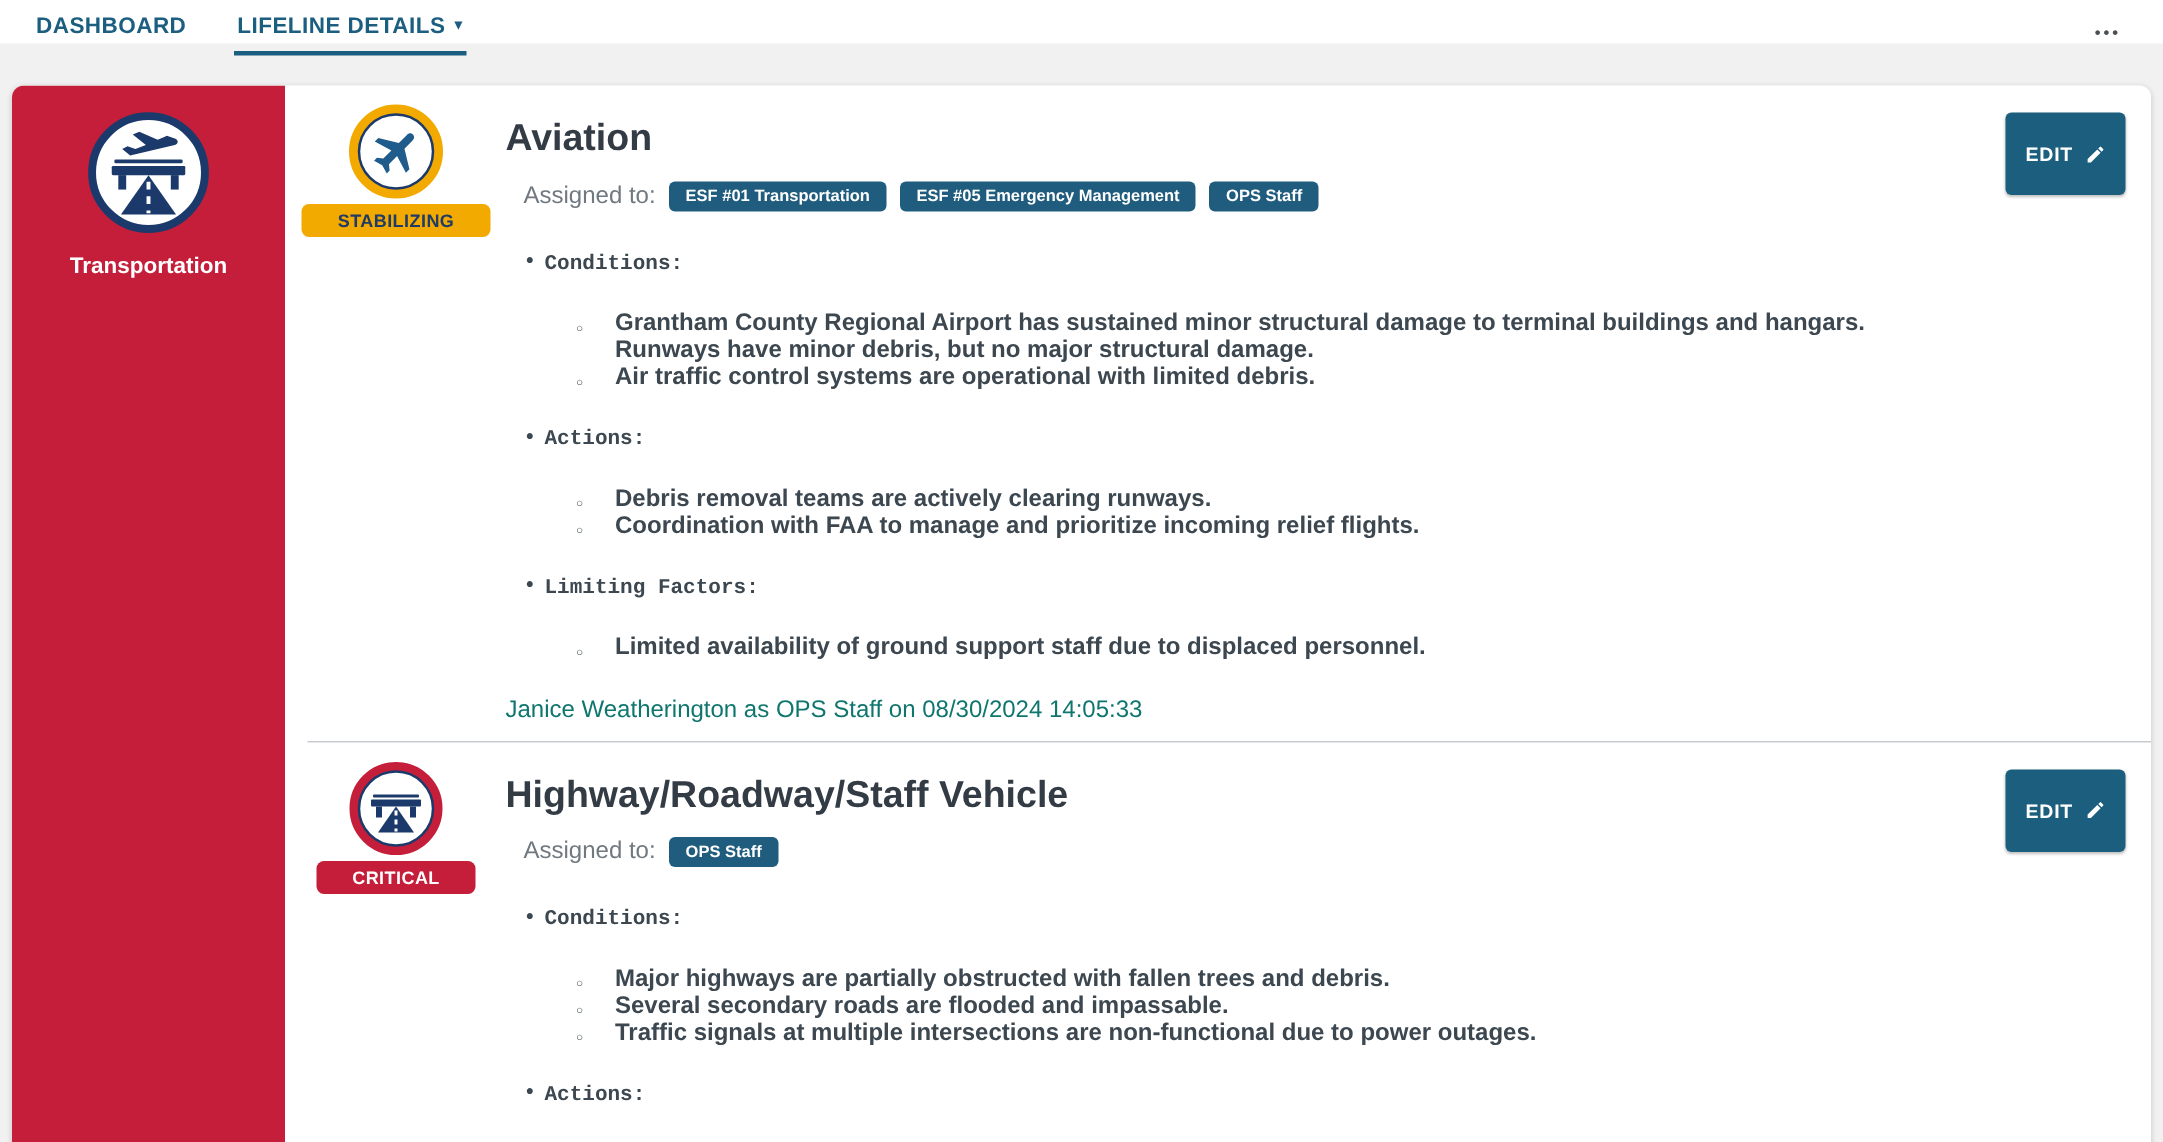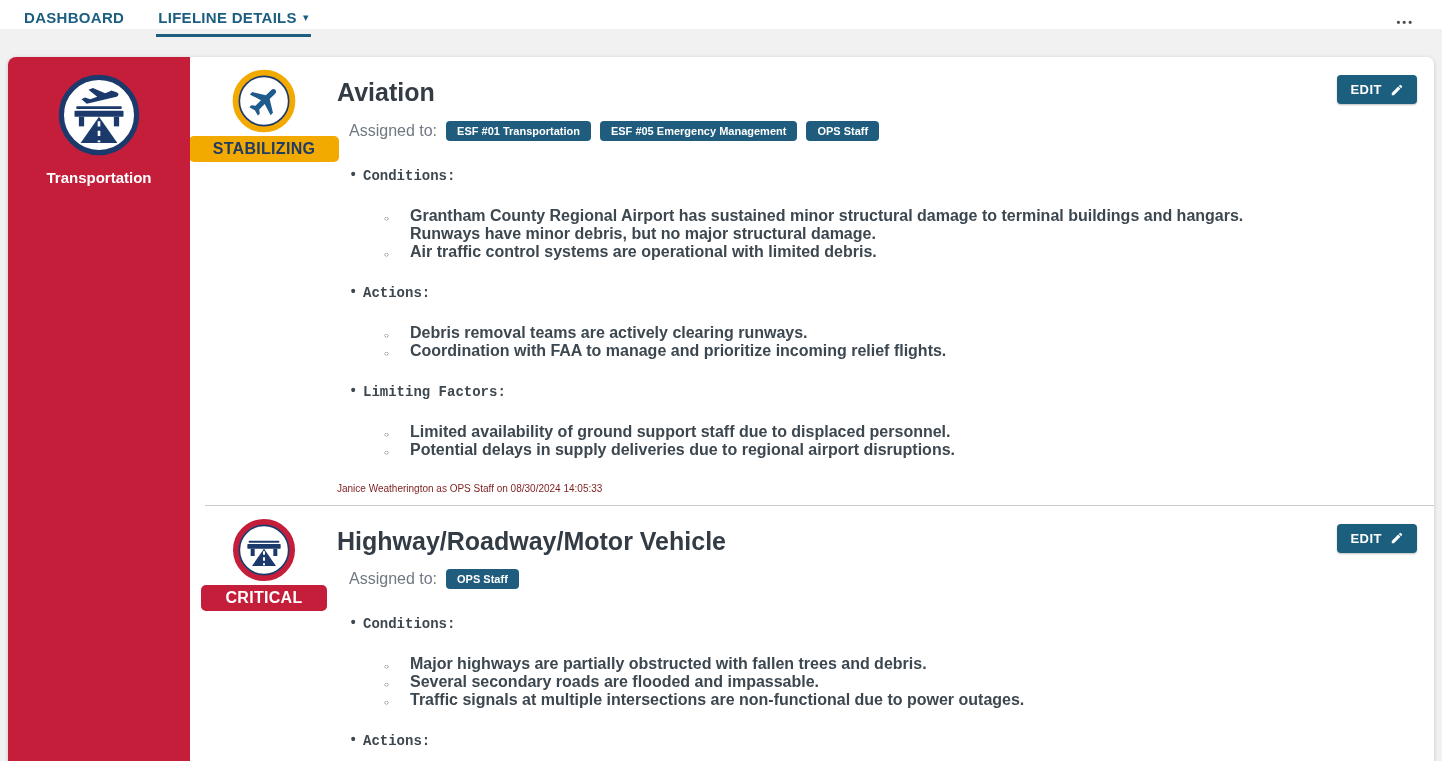--- a/index.html
+++ b/index.html
@@ -27,50 +27,50 @@
     display:flex; flex-direction:column; align-items:center; padding-top:16px; }
   .rail-icon { width:84px; height:84px; }
   .rail-label { margin-top:12px; color:#ffffff; font-weight:bold; font-size:15px;text-align:right; }
 
   
   .content { flex:1; background:#ffffff; overflow:hidden; }
   .section { position:relative; padding:18px 130px 0 147px; }
   .icon-col { position:absolute; left:18px; top:12px; width:112px;
     display:flex; flex-direction:column; align-items:center; }
   .status-icon { width:64px; height:64px; }
-  .status-badge { margin-top:3px; font-size:16px; font-weight:bold; padding:4px 24px;
+  .status-badge { margin-top:3px; font-size:12px; font-weight:bold; padding:4px 24px;
     border-radius:5px; letter-spacing:.3px; white-space:nowrap; }
   .status-stabilizing { background:#F2A900; color:#1F3B66; }
   .status-critical { background:#C41E3A; color:#ffffff; }
 
   .sec-title { font-size:25px; font-weight:bold; color:#333B44; line-height:1.1;
     padding-top:4px; }
   .assigned-row { margin-top:14px; display:flex; align-items:center; gap:9px;margin-left:12px; }
   .assigned-label { font-size:16px; color:#707880; }
   .assignee-badge { background:#1F5C7E; color:#ffffff; font-size:11px; font-weight:bold;
     padding:4px 11px; border-radius:4px; white-space:nowrap; cursor:pointer; }
 
   .edit-btn { position:absolute; right:17px; top:18px; background:#1B5E7D; color:#fff;
     border:none; border-radius:4px; font-family:inherit; font-size:13px; font-weight:bold;
-    letter-spacing:.5px; padding:7px 13px; display:flex; align-items:center; gap:8px;
+    letter-spacing:.5px; padding:20px 13px; display:flex; align-items:center; gap:8px;
     cursor:pointer; box-shadow:0 1px 2px rgba(0,0,0,.25); }
   .edit-btn svg { width:14px; height:14px; }
 
   .groups { margin-top:27px; color:#3C4750; }
   .group { margin-bottom:24px; }
   .group-label { font-size:14px; font-weight:bold; color:#3C4750; position:relative;
     padding-left:26px;font-family:Liberation Mono, monospace; }
   .group-label::before { content:"•"; position:absolute; left:12px; top:-1px;
     font-size:14px; }
   .group-items { margin-top:23px; }
   .group-items:empty { margin-top:0; }
   .group-item { font-size:16px; line-height:18px; position:relative; padding-left:73px;font-weight:bold; }
   .group-item::before { content:"○"; position:absolute; left:47px; top:3px;
     font-size:8px; color:#3C4750; }
-  .attribution { font-size:10px; color:#7f1d1d; margin-top:7px; }
+  .attribution { font-size:16px; color:#0f766e; margin-top:7px; }
   .divider { border:none; border-top:1px solid #c7cbd0; margin:11px 0 0 15px; }
 
   .icon-svg { display:block; }
 </style>
 </head>
 <body>
 
 <div class="topnav">
   <div class="nav-tab">
     <span>DASHBOARD</span>
@@ -146,21 +146,20 @@
           <div class="group-label">Actions:</div>
           <div class="group-items">
             <div class="group-item">Debris removal teams are actively clearing runways.</div>
             <div class="group-item">Coordination with FAA to manage and prioritize incoming relief flights.</div>
           </div>
         </div>
         <div class="group">
           <div class="group-label">Limiting Factors:</div>
           <div class="group-items">
             <div class="group-item">Limited availability of ground support staff due to displaced personnel.</div>
-            <div class="group-item">Potential delays in supply deliveries due to regional airport disruptions.</div>
           </div>
         </div>
       </div>
 
       <div class="attribution">Janice Weatherington as OPS Staff on 08/30/2024 14:05:33</div>
     </div>
 
     <hr class="divider">
 
     <div class="section">
@@ -175,21 +174,21 @@
               <rect x="28" y="46" width="6" height="11"></rect>
               <rect x="62" y="46" width="6" height="11"></rect>
               <polygon points="48,46 30,72 66,72"></polygon>
             </g>
             <path d="M48 50 V71" stroke="#ffffff" stroke-width="3" stroke-dasharray="5 4"></path>
           </svg>
         </span>
         <span class="status-badge status-critical">CRITICAL</span>
       </div>
 
-      <div class="sec-title">Highway/Roadway/Motor Vehicle</div>
+      <div class="sec-title">Highway/Roadway/Staff Vehicle</div>
 
       <div class="assigned-row">
         <span class="assigned-label">Assigned to:</span>
         <span class="assignee-badge">OPS Staff</span>
       </div>
 
       <button class="edit-btn">
         <span>EDIT</span>
         <svg viewBox="0 0 24 24">
           <path d="M3 17.25V21h3.75L17.8 9.94l-3.75-3.75L3 17.25zM20.71 7.04c.39-.39.39-1.02 0-1.41l-2.34-2.34a.996.996 0 0 0-1.41 0l-1.83 1.83 3.75 3.75 1.83-1.83z" fill="#ffffff"></path>

